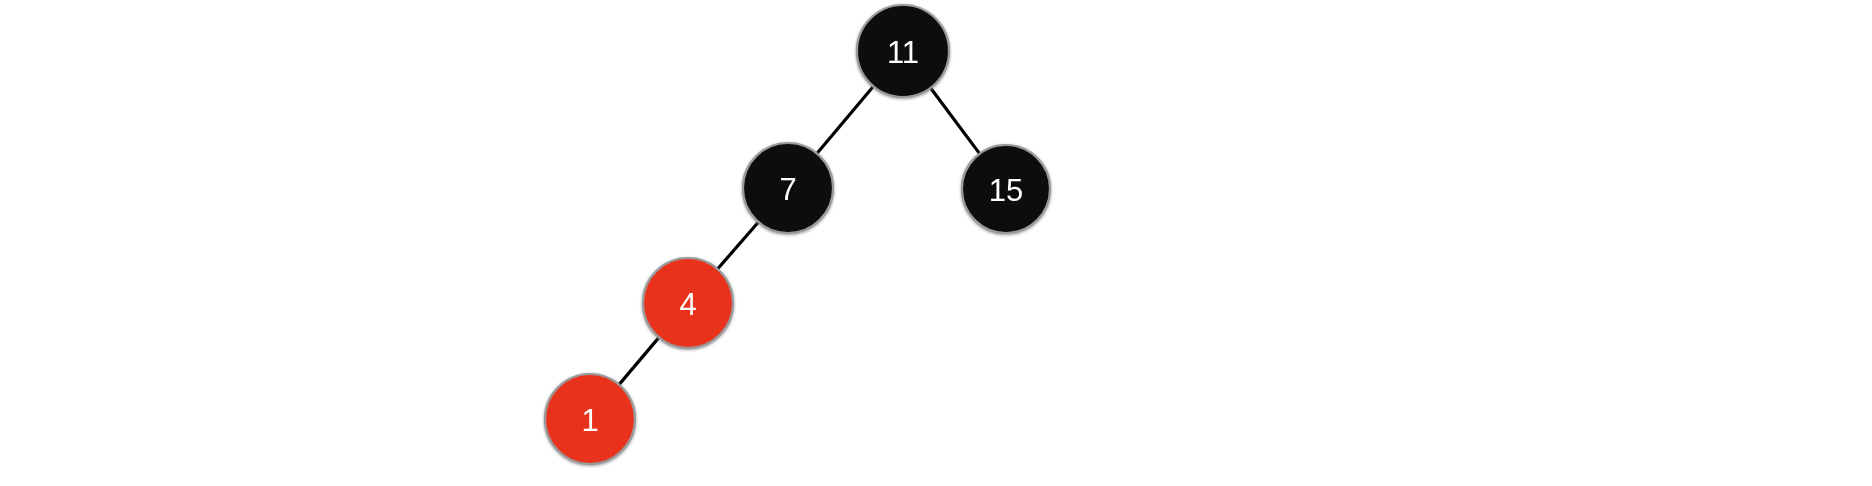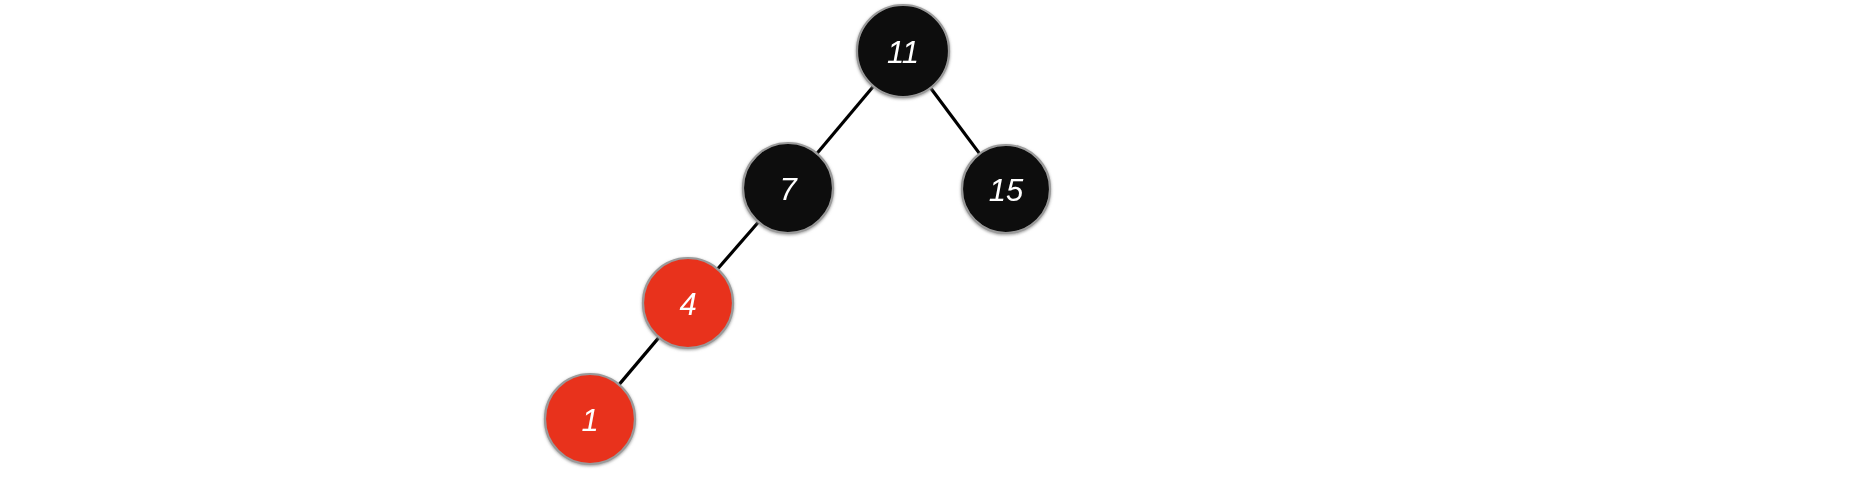--- a/index.html
+++ b/index.html
@@ -9,21 +9,20 @@
   }
   body {
     font-family: "Liberation Sans", sans-serif;
   }
   #canvas {
     position: relative;
     width: 1872px;
     height: 486px;
     background: #ffffff;
     overflow: hidden;
-    font-style: italic;
   }
   #tree-svg {
     position: absolute;
     left: 0;
     top: 0;
     width: 1872px;
     height: 486px;
     display: block;
   }
   .edge-line {

